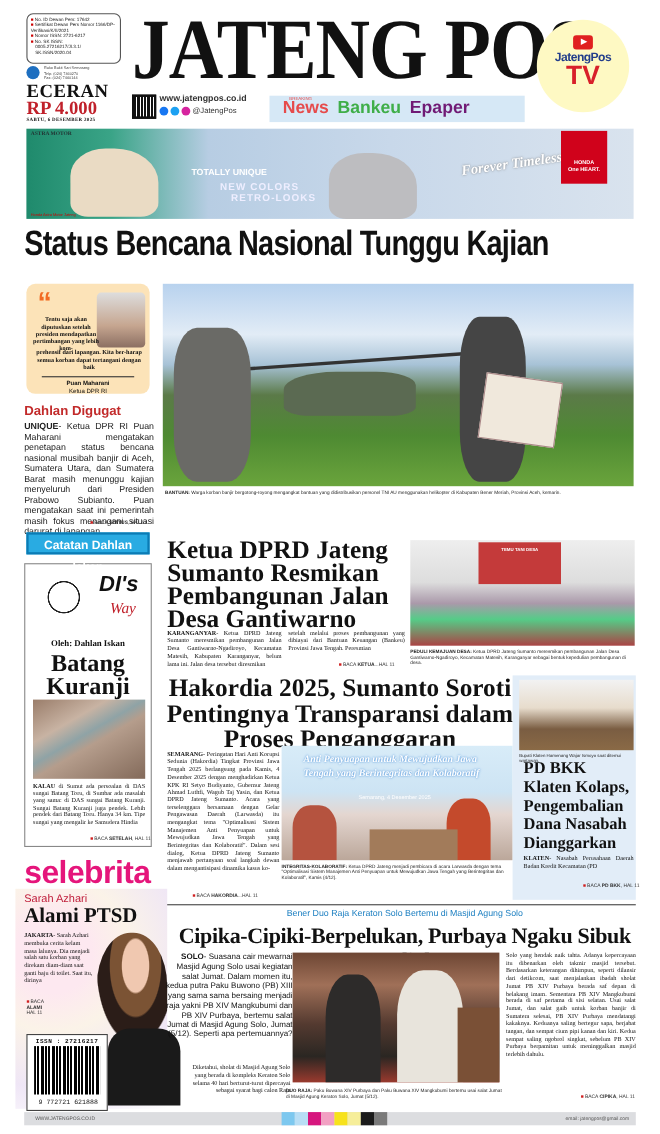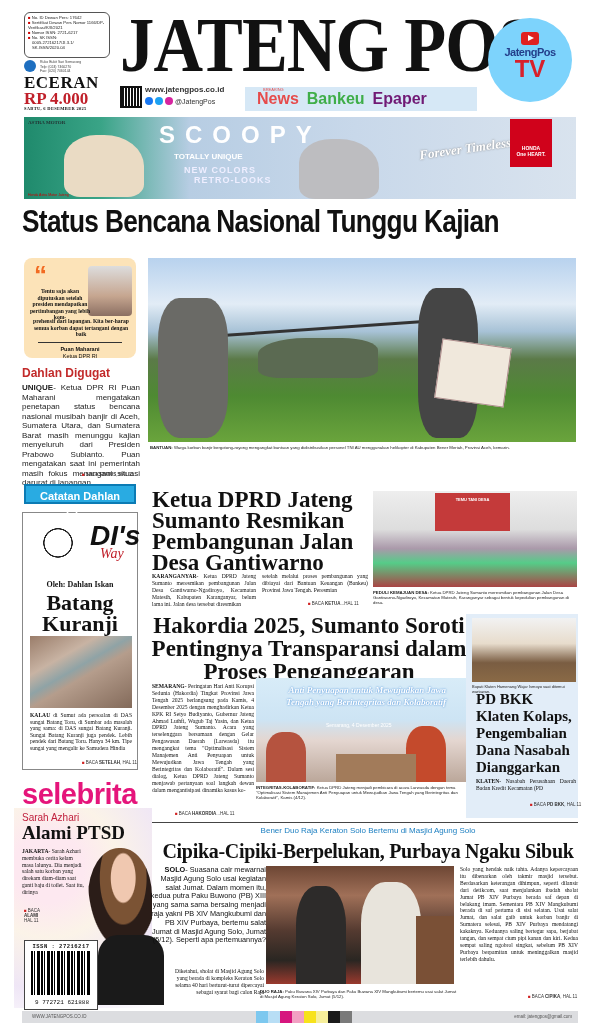--- a/index.html
+++ b/index.html
@@ -16,28 +16,28 @@
 .addr span{display:block;margin-left:16px}
 .eceran{left:24px;top:73px;font-size:17px;font-weight:bold;letter-spacing:0.5px}
 .price{left:24px;top:89px;font-size:17px;font-weight:bold;color:#c0202a}
 .date{left:24px;top:106px;font-size:4.5px;font-weight:bold;letter-spacing:0.3px}
 .logo{left:120px;top:6px;width:345px;font-size:78px;line-height:78px;font-weight:bold;letter-spacing:-1px;font-family:"Liberation Serif",serif;transform:scaleX(0.88);transform-origin:left top;white-space:nowrap}
 .qr{left:120px;top:86px;width:22px;height:22px;background:repeating-linear-gradient(90deg,#111 0 2px,#fff 2px 3px),#111;border:2px solid #111}
 .web{left:145px;top:85px;font-size:8px;font-weight:bold;color:#333}
 .soc{left:145px;top:97px;font-size:7px;color:#333;display:flex;gap:2px;align-items:center}
 .soc i{display:inline-block;width:8px;height:8px;border-radius:50%}
 .navstrip{left:245px;top:87px;width:232px;height:24px;background:#d6e8f6;display:flex;align-items:center;gap:8px;padding-left:12px;font-family:"Liberation Sans",sans-serif;font-weight:bold;font-size:16px}
-.tv{left:488px;top:18px;width:84px;height:84px;border-radius:50%;background:#7dd3fc;text-align:center;font-family:"Liberation Sans",sans-serif}
+.tv{left:488px;top:18px;width:84px;height:84px;border-radius:50%;background:#fef9c3;text-align:center;font-family:"Liberation Sans",sans-serif}
 .tv .play{width:18px;height:13px;background:#e02020;border-radius:3px;margin:14px auto 1px;position:relative}
 .tv .play::after{content:"";position:absolute;left:7px;top:3px;border-left:6px solid #fff;border-top:3.5px solid transparent;border-bottom:3.5px solid transparent}
 
 .ad{left:24px;top:117px;width:552px;height:82px;background:linear-gradient(90deg,#1f8a6c 0%,#3aa487 14%,#b7cde3 30%,#c8d8ea 60%,#d9e3ee 100%)}
 .ad .scoopy{position:absolute;left:135px;top:4px;font-size:24px;font-weight:bold;color:#fff;letter-spacing:10px;font-family:"Liberation Sans",sans-serif}
 .ad .tu{position:absolute;left:150px;top:35px;font-size:8px;color:#fff;font-weight:bold}
-.ad .nc{position:absolute;left:160px;top:48px;font-size:9px;color:#eef;font-weight:bold;line-height:10px;letter-spacing:1px}
+.ad .nc{position:absolute;left:176px;top:48px;font-size:9px;color:#eef;font-weight:bold;line-height:10px;letter-spacing:1px}
 .ad .honda{position:absolute;right:24px;top:2px;width:42px;height:48px;background:#d0021b;color:#fff;font-size:5px;text-align:center;padding-top:26px;font-weight:bold}
 .ad .ft{position:absolute;left:395px;top:24px;font-size:13px;color:#fff;font-style:italic;transform:rotate(-8deg);font-weight:bold;text-shadow:0 0 2px #777}
 .ad .astra{position:absolute;left:4px;top:3px;font-size:5px;font-weight:bold;color:#233}
 .moto{position:absolute;border-radius:40% 50% 20% 20%}
 
 .mainhl{left:22px;top:203px;width:560px;font-size:32px;font-weight:bold;font-family:"Liberation Sans",sans-serif;letter-spacing:-0.8px;transform:scaleX(0.82);transform-origin:left top;white-space:nowrap}
 
 .quote{left:24px;top:258px;width:112px;height:100px;background:#fce3b8;border-radius:8px;font-size:5.6px;line-height:6.6px;font-weight:bold;text-align:center}
 .qmark{position:absolute;left:10px;top:4px;font-size:26px;color:#f26b22;font-family:"Liberation Sans",sans-serif;font-weight:bold;line-height:26px}
 .qphoto{position:absolute;left:64px;top:8px;width:44px;height:50px;border-radius:4px;background:linear-gradient(#ddd,#c6a690 60%,#8b6f62)}
@@ -55,38 +55,38 @@
 .mainphoto{left:148px;top:258px;width:428px;height:184px;background:linear-gradient(180deg,#b8d2ee 0%,#e2ecf6 25%,#a7c2d6 40%,#5b7a48 55%,#4e8a32 75%,#6aa43c 100%);overflow:hidden}
 .heli{position:absolute;left:110px;top:80px;width:120px;height:40px;background:#5b6a52;border-radius:40% 30% 20% 20%}
 .rotor{position:absolute;left:40px;top:70px;width:240px;height:3px;background:#333;transform:rotate(-4deg)}
 .person{position:absolute;background:#555;border-radius:30%}
 .box{position:absolute;left:290px;top:85px;width:70px;height:60px;background:#f0e8dc;border:1px solid #a88;transform:rotate(8deg)}
 .caption{font-family:"Liberation Sans",sans-serif;font-size:4.3px;line-height:5px;color:#222}
 .caption b{font-weight:bold}
 
 .dahlanbox{left:22px;top:512px;width:116px;height:258px;border:1px solid #888}
 .dahlanhead{left:24px;top:484px;width:112px;height:20px;background:#29abe2;color:#fff;font-size:11px;font-family:"Liberation Sans",sans-serif;font-weight:bold;text-align:center;line-height:20px;border:2px solid #0b7bb4}
-.dis{left:90px;top:520px;font-size:28px;font-weight:bold;font-style:italic;font-family:"Liberation Sans",sans-serif;color:#111}
+.dis{left:90px;top:520px;font-size:20px;font-weight:bold;font-style:italic;font-family:"Liberation Sans",sans-serif;color:#111}
 .way{left:100px;top:546px;font-size:14px;font-style:italic;color:#c0202a}
 .sketch{left:30px;top:515px;width:56px;height:62px;border-radius:45% 45% 40% 40%;background:radial-gradient(circle at 50% 45%,#fff 0 30%,#222 31% 33%,#fff 34%)}
 .oleh{left:22px;top:580px;width:116px;text-align:center;font-size:8px;font-weight:bold}
 .dhl{left:22px;top:592px;width:116px;text-align:center;font-size:22px;line-height:21px;font-weight:bold}
 .river{left:30px;top:636px;width:102px;height:72px;background:linear-gradient(150deg,#9a7d6a 0%,#c8b3a3 30%,#8fa3a6 45%,#b59d8c 55%,#836a5a 100%)}
 .dtext{left:30px;top:712px;width:102px;font-size:5.6px;line-height:6.6px;text-align:justify}
 
 .h2{font-weight:bold;font-family:"Liberation Serif",serif}
 .ketuahl{left:152px;top:489px;width:220px;font-size:23px;line-height:21px}
 .ktext{font-size:5.6px;line-height:7px;text-align:justify}
 .kphoto{left:373px;top:491px;width:204px;height:96px;background:linear-gradient(180deg,#eee 0%,#ddd 40%,#a9a 60%,#5c8 75%,#a44 100%);overflow:hidden}
 .banner{position:absolute;left:62px;top:2px;width:75px;height:38px;background:#c43a3a}
 
 .hakhl{left:148px;top:614px;width:322px;font-size:23px;line-height:23px;text-align:center}
 .htext{left:152px;top:683px;width:102px;font-size:5.6px;line-height:6.9px;text-align:justify}
 .hphoto{left:256px;top:678px;width:210px;height:104px;background:linear-gradient(180deg,#d8ecf8 0%,#cde4f4 40%,#e4d6d0 60%,#bba79a 100%);overflow:hidden}
-.hphoto .em{position:absolute;left:20px;top:6px;width:170px;text-align:right;font-style:italic;font-weight:bold;font-size:9px;color:#fff;text-shadow:0 0 2px #2a7bd3;line-height:12px}
+.hphoto .em{position:absolute;left:20px;top:6px;width:170px;text-align:left;font-style:italic;font-weight:bold;font-size:9px;color:#fff;text-shadow:0 0 2px #2a7bd3;line-height:12px}
 
 .bkkbg{left:466px;top:614px;width:112px;height:204px;background:#e2edf8}
 .bkkphoto{left:472px;top:618px;width:104px;height:64px;background:linear-gradient(180deg,#f2f2f2 0%,#e7dccc 40%,#7a5d42 70%,#8a6a46 100%)}
 .bkkhl{left:476px;top:691px;width:100px;font-size:15px;line-height:17px}
 
 .seleb{left:22px;top:778px;font-size:29px;font-weight:bold;color:#e5157b;font-family:"Liberation Sans",sans-serif;letter-spacing:-0.5px}
 .selebbg{left:14px;top:808px;width:138px;height:200px;background:radial-gradient(circle at 25% 30%,#fde8f0 0 20%,#fbf3e8 40%,#efe6f6 70%,#fff)}
 .sarah{left:22px;top:812px;font-size:10px;color:#c0203c;font-family:"Liberation Sans",sans-serif}
 .alami{left:22px;top:822px;font-size:19px;font-weight:bold}
 .stext{left:22px;top:848px;width:62px;font-size:5.6px;line-height:6.8px}
@@ -147,21 +147,20 @@
 <div class="abs tv">
   <div class="play"></div>
   <div style="font-size:11px;font-weight:bold;color:#233e8b;letter-spacing:-0.5px">JatengPos</div>
   <div style="font-size:24px;line-height:22px;font-weight:bold;color:#d8202a">TV</div>
 </div>
 
 <div class="abs ad">
   <div class="astra">ASTRA MOTOR</div>
   <div class="moto" style="left:40px;top:18px;width:80px;height:62px;background:#eadbc4"></div>
   <div class="moto" style="left:275px;top:22px;width:80px;height:60px;background:#bdbdc0"></div>
-  <div class="scoopy">SCOOPY</div>
   <div class="tu sans">TOTALLY UNIQUE</div>
   <div class="nc sans">
     <div>NEW COLORS</div>
     <div style="margin-left:10px">RETRO-LOOKS</div>
   </div>
   <div class="ft serif">Forever Timeless</div>
   <div class="honda sans">
     <div>HONDA</div>
     <div>One HEART.</div>
   </div>

